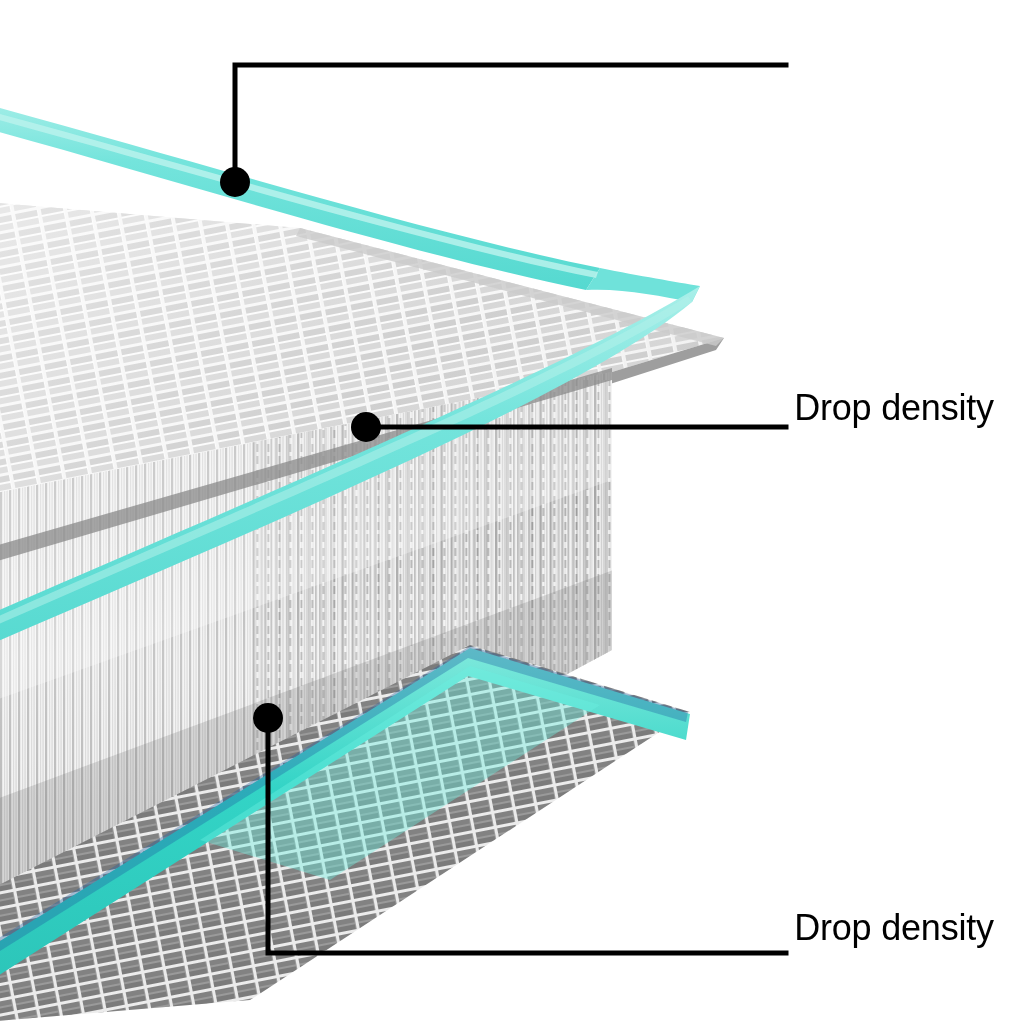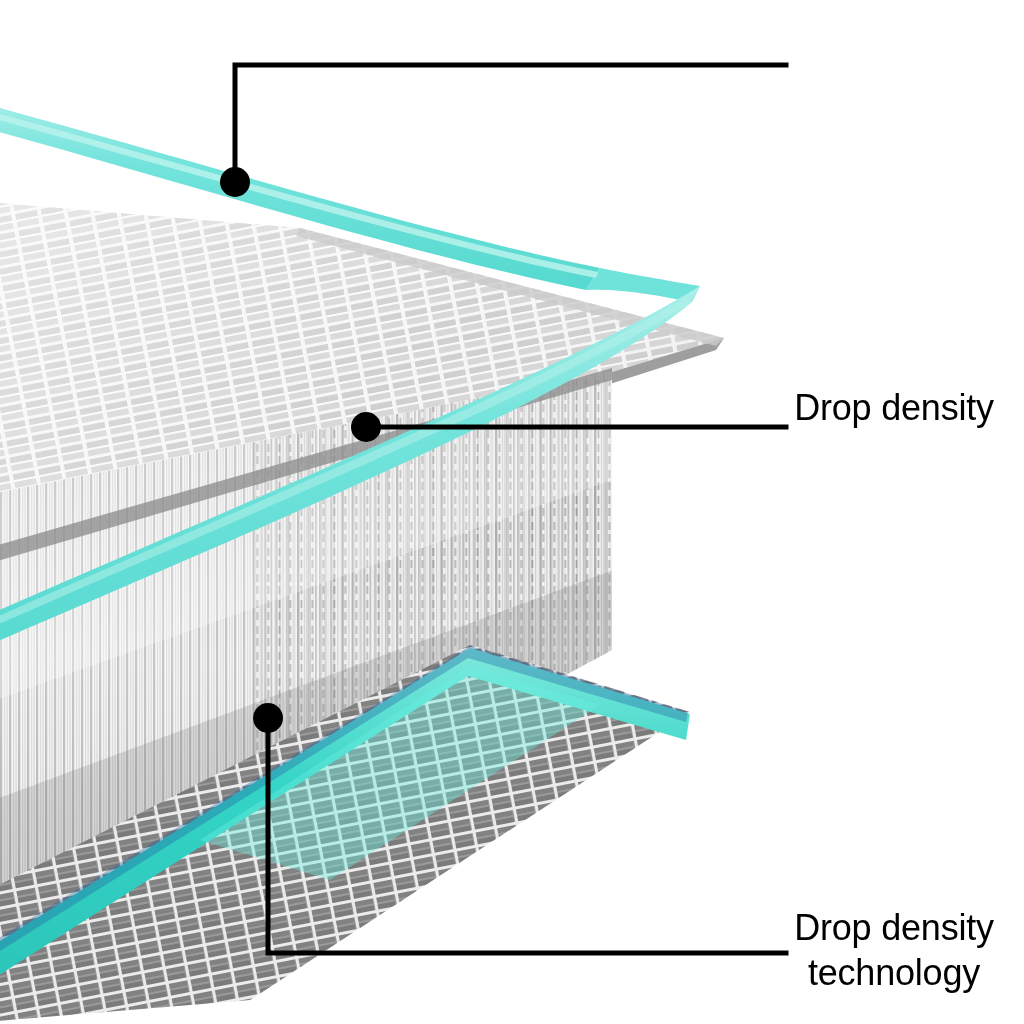--- a/index.html
+++ b/index.html
@@ -166,16 +166,15 @@
     </g>
   </svg>
 
 
   <div class="lbl" id="lbl2">
     <span class="ln">Drop density</span>
   </div>
 
   <div class="lbl" id="lbl3">
     <span class="ln">Drop density</span>
-    <span class="ln">technology</span>
   </div>
 
 </div>
 
 </body></html>

